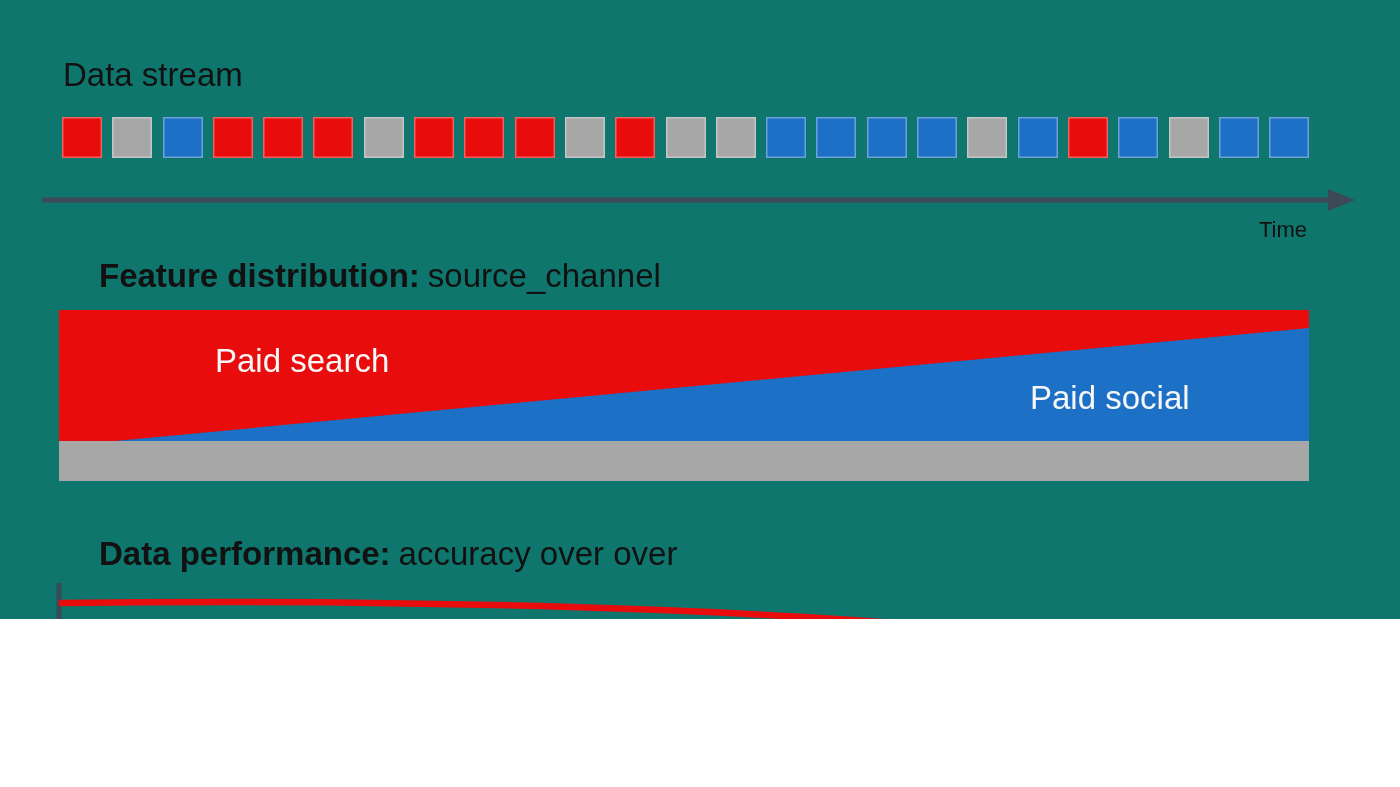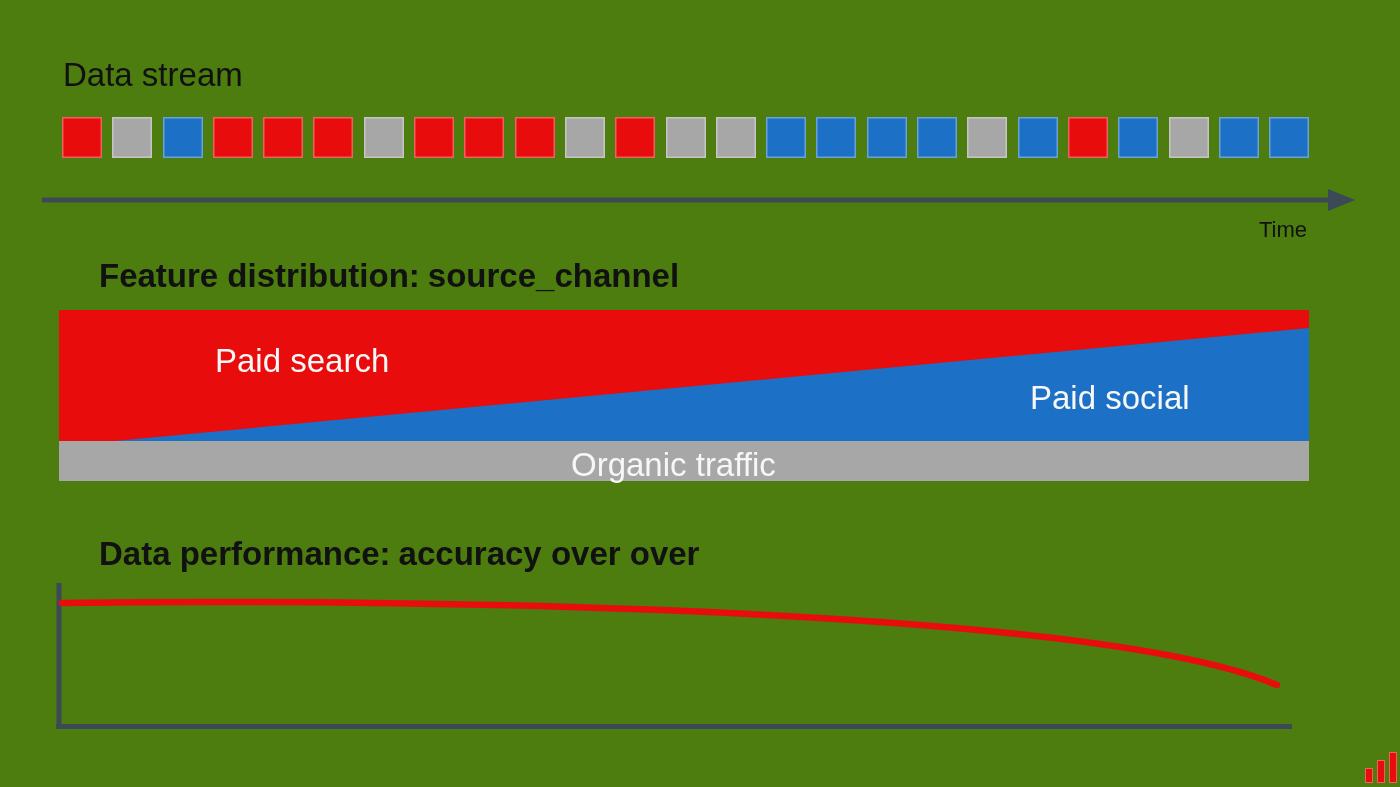--- a/index.html
+++ b/index.html
@@ -8,35 +8,35 @@
     --gray: #a7a7a7;
     --slate: #3c4956;
     --text: #111111;
     --label-white: #f7f7f7;
   }
   * { margin: 0; padding: 0; box-sizing: border-box; }
   html, body { background: #ffffff; }
   #canvas {
     position: relative;
     width: 1400px;
-    height: 787px;
-    background: #4d7c0f;
+    height: 619px;
+    background: #0f766e;
     overflow: hidden;
     font-family: "Liberation Sans", sans-serif;
     color: var(--text);
   }
   .heading {
     position: absolute;
     font-size: 33px;
     line-height: 1.05;
     color: var(--text);
     white-space: nowrap;
   }
   .heading .bold-part { font-weight: 700; margin-left: 36px; }
-  .heading .reg-part  { font-weight: 700; margin-left: 8px; }
+  .heading .reg-part  { font-weight: 400; margin-left: 8px; }
 
   
   .squares-row {
     position: absolute;
     left: 62px;
     top: 117px;
     display: flex;
     gap: 10.3px;
   }
   .square {
@@ -174,21 +174,20 @@
   </div>
 
   <div class="stacked-chart">
     <svg viewBox="0 0 1250 171" preserveAspectRatio="none" xmlns="http://www.w3.org/2000/svg">
       <rect x="0" y="0" width="1250" height="131" class="fill-red"></rect>
       <polygon points="56,131 1250,18 1250,131" class="fill-blue"></polygon>
       <rect x="0" y="131" width="1250" height="40" class="fill-gray"></rect>
     </svg>
     <span class="area-label lbl-paid-search">Paid search</span>
     <span class="area-label lbl-paid-social">Paid social</span>
-    <span class="area-label lbl-organic">Organic traffic</span>
   </div>
 
   <div class="heading" style="left:63px; top:537px;">
     <span class="bold-part">Data performance:</span><span class="reg-part">accuracy over over</span>
   </div>
 
   <div class="perf-chart">
     <svg viewBox="0 0 1245 155" xmlns="http://www.w3.org/2000/svg">
       <line x1="7" y1="3" x2="7" y2="149" stroke-width="5" class="stroke-slate"></line>
       <line x1="4" y1="146.5" x2="1240" y2="146.5" stroke-width="5" class="stroke-slate"></line>

